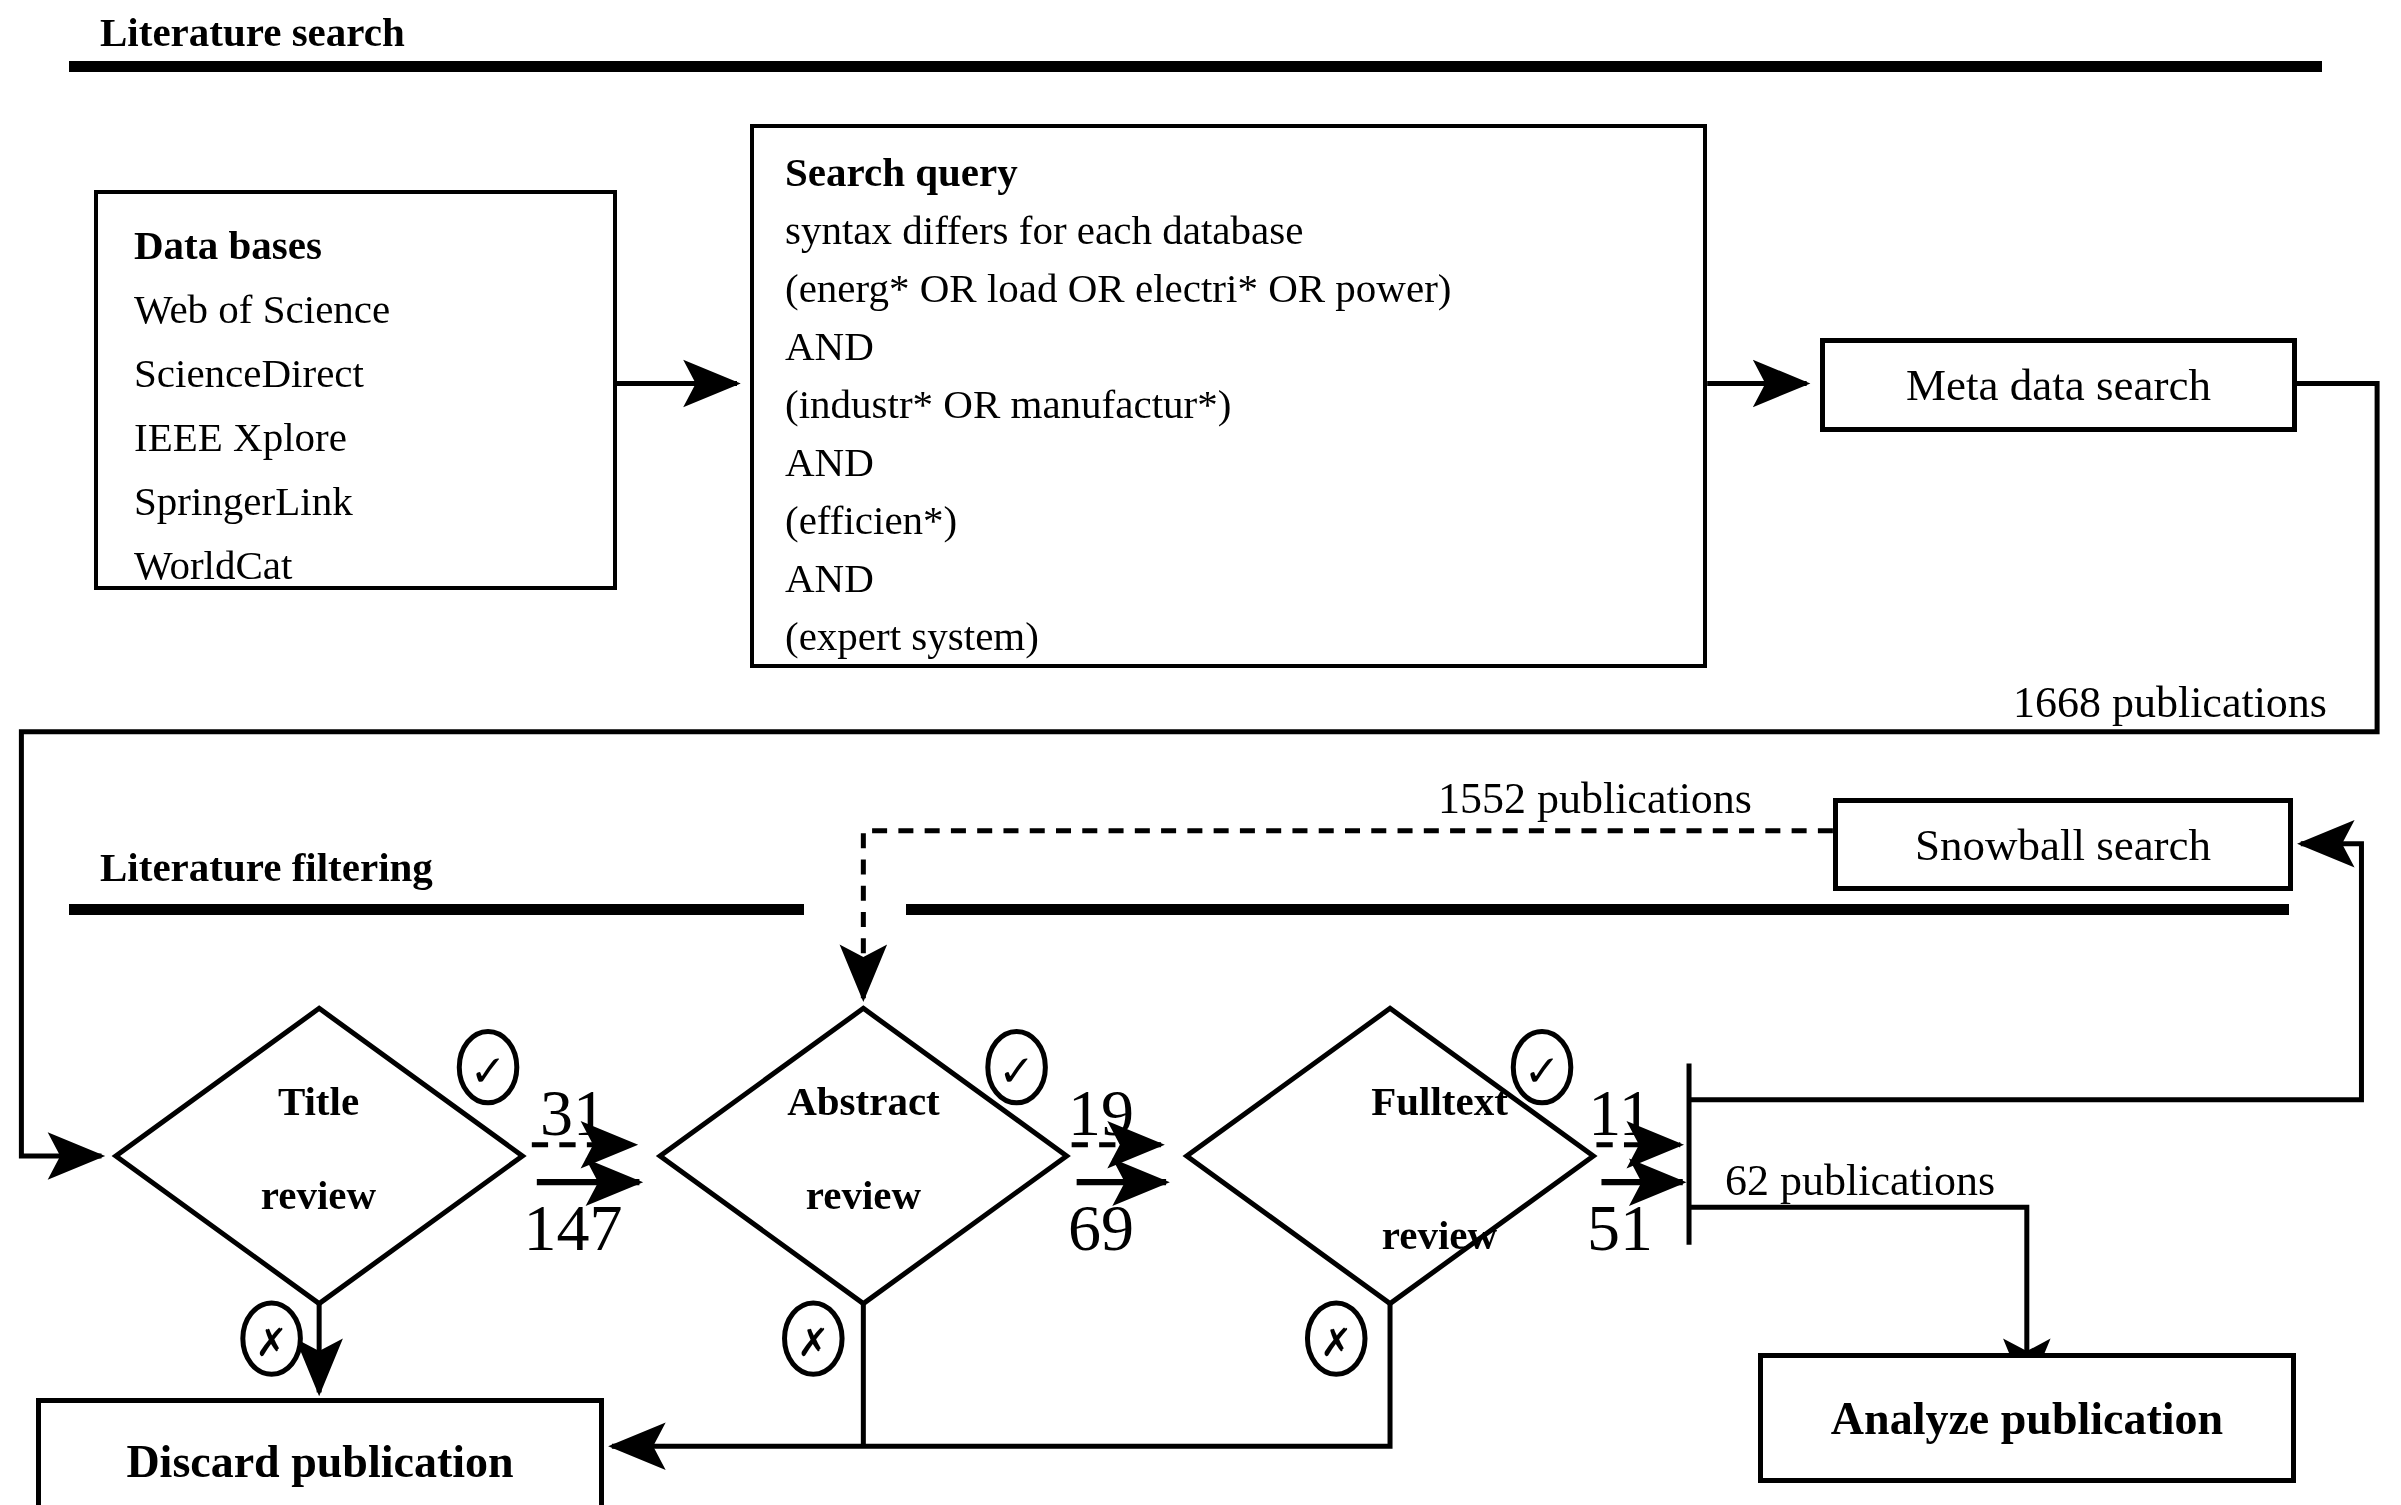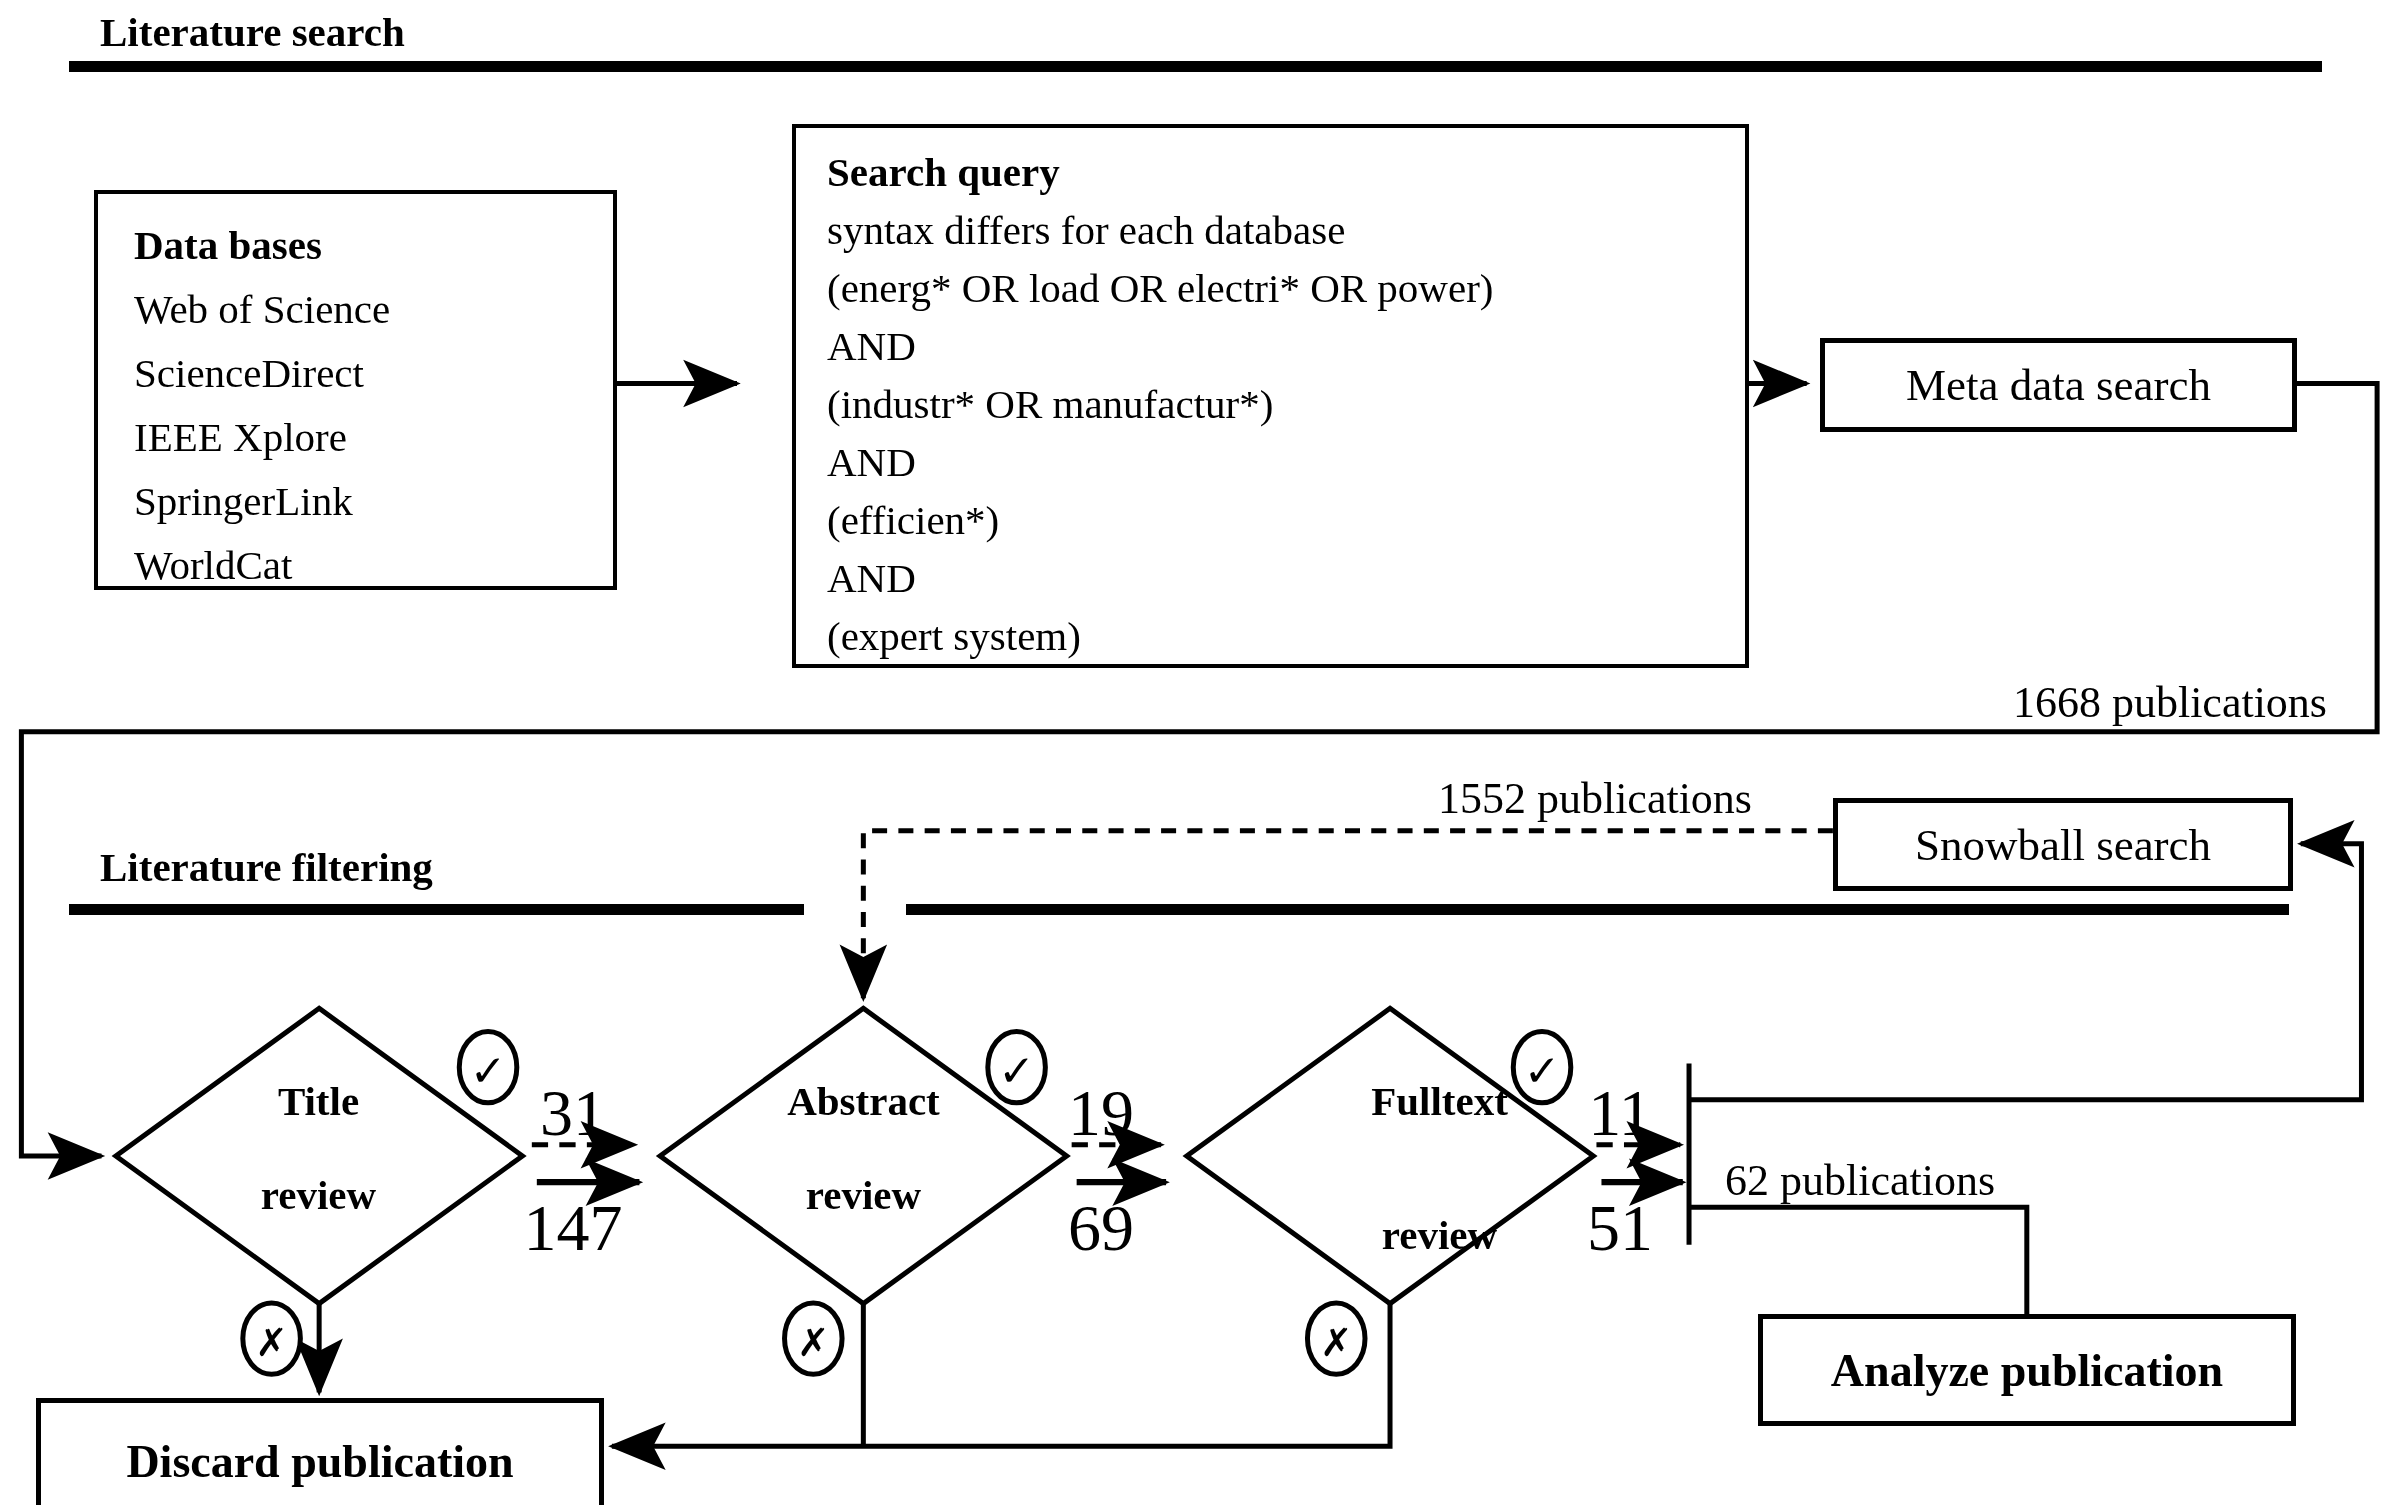--- a/index.html
+++ b/index.html
@@ -7,21 +7,21 @@
          font-family:"Liberation Serif","DejaVu Serif",serif;color:#000;}
   #wires{position:absolute;left:0;top:0;z-index:1;}
   .abs{position:absolute;z-index:2;}
   .sec-title{font-size:41px;font-weight:bold;white-space:nowrap;}
   .rule{position:absolute;background:#000;height:11.3px;z-index:2;}
   .box{position:absolute;z-index:2;border:4.4px solid #000;background:#fff;box-sizing:border-box;}
   .box.thick{border-width:5.6px;}
   .center{display:flex;align-items:center;justify-content:center;text-align:center;}
   .listbox{font-size:41px;line-height:64px;}
   .listbox .hd{font-weight:bold;}
-  .querybox{font-size:41px;line-height:58px;margin-left:42px;}
+  .querybox{font-size:41px;line-height:58px;}
   .querybox .hd{font-weight:bold;}
   .action-lg{font-size:46px;font-weight:bold;}
   .action-md{font-size:45px;font-weight:normal;}
   .dlabel{position:absolute;z-index:2;font-size:41px;font-weight:bold;line-height:94px;
           text-align:center;display:flex;flex-direction:column;justify-content:flex-start;}
   .num{position:absolute;z-index:2;font-size:66px;width:150px;text-align:center;white-space:nowrap;}
   .flowlbl{position:absolute;z-index:2;font-size:44px;white-space:nowrap;}
   .r{text-align:right;}
 </style>
 </head>
@@ -120,21 +120,21 @@
     <span>Meta data search</span>
   </div>
 
   <div class="box thick center action-md" style="left:1833px;top:798px;width:460px;height:93px;">
     <span>Snowball search</span>
   </div>
 
   <div class="box center action-lg" style="left:36px;top:1398px;width:568px;height:126px;border-width:5px;">
     <span>Discard publication</span>
   </div>
-  <div class="box center action-lg" style="left:1758px;top:1314px;width:538px;height:112px;border-width:5px;">
+  <div class="box center action-lg" style="left:1758px;top:1353px;width:538px;height:130px;border-width:5px;">
     <span>Analyze publication</span>
   </div>
 
   <div class="flowlbl r" style="left:1826px;top:677px;width:501px;">1668 publications</div>
   <div class="flowlbl r" style="left:1251px;top:773px;width:501px;">1552 publications</div>
   <div class="flowlbl" style="left:1725px;top:1155px;">62 publications</div>
 
   <div class="dlabel" style="left:156px;top:1054px;width:325px;height:206px;">
     <span>Title</span>
     <span>review</span>

